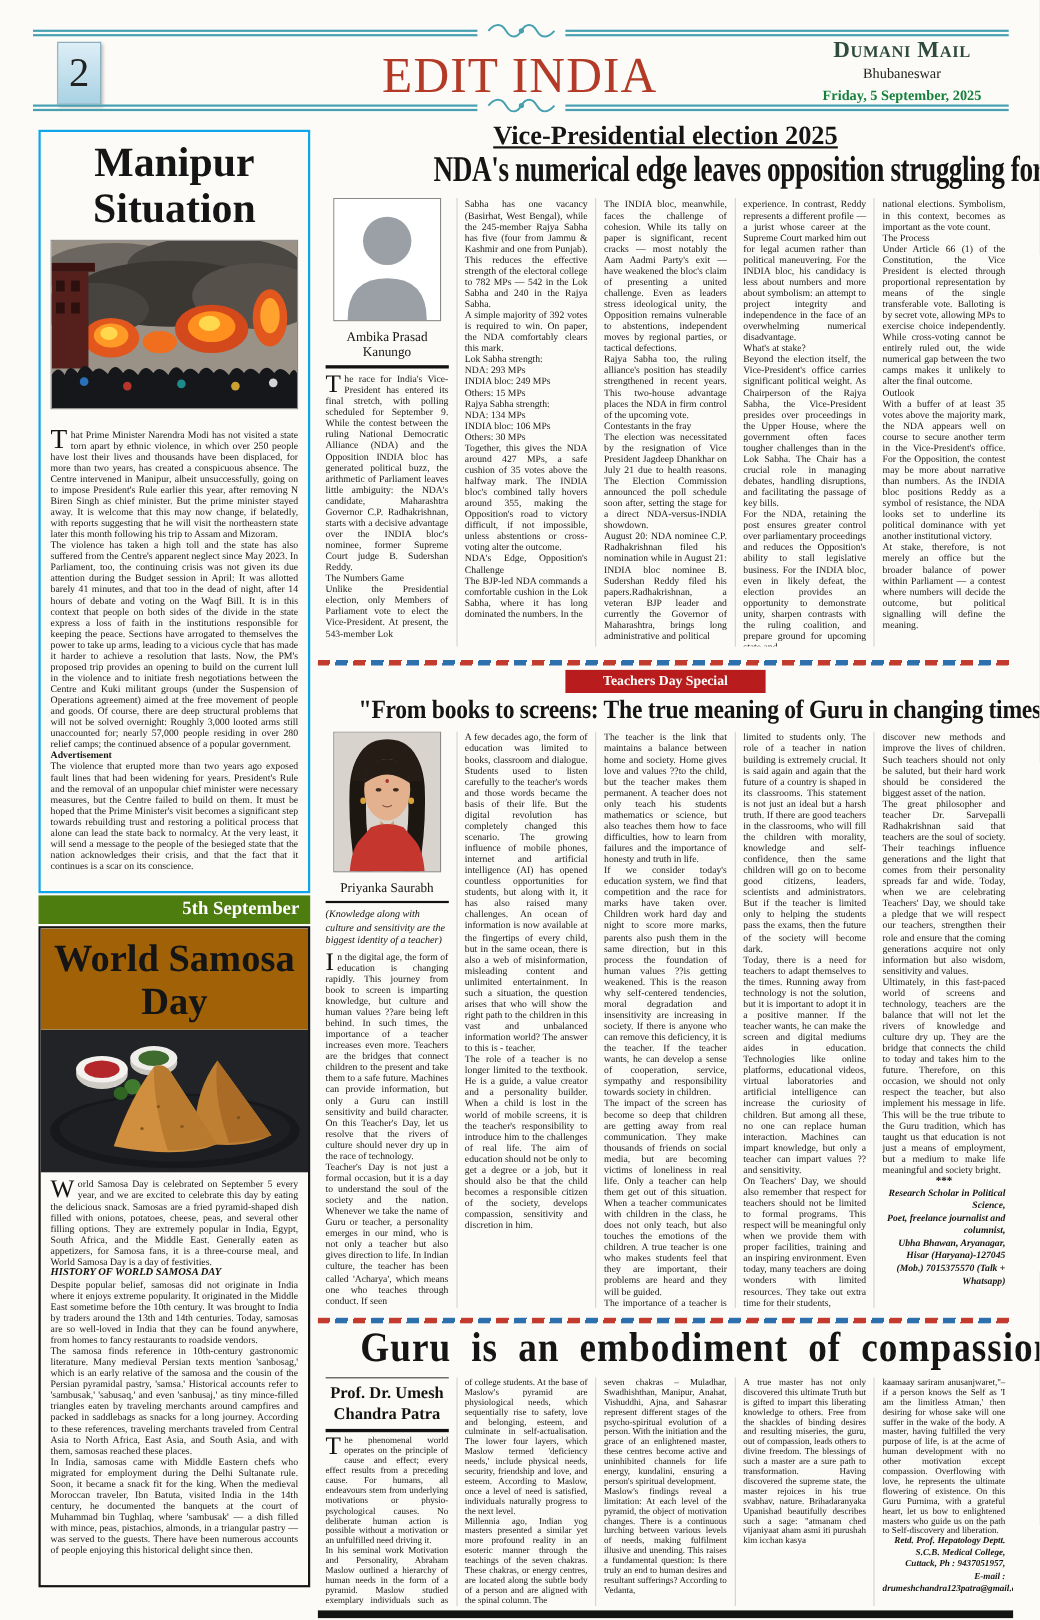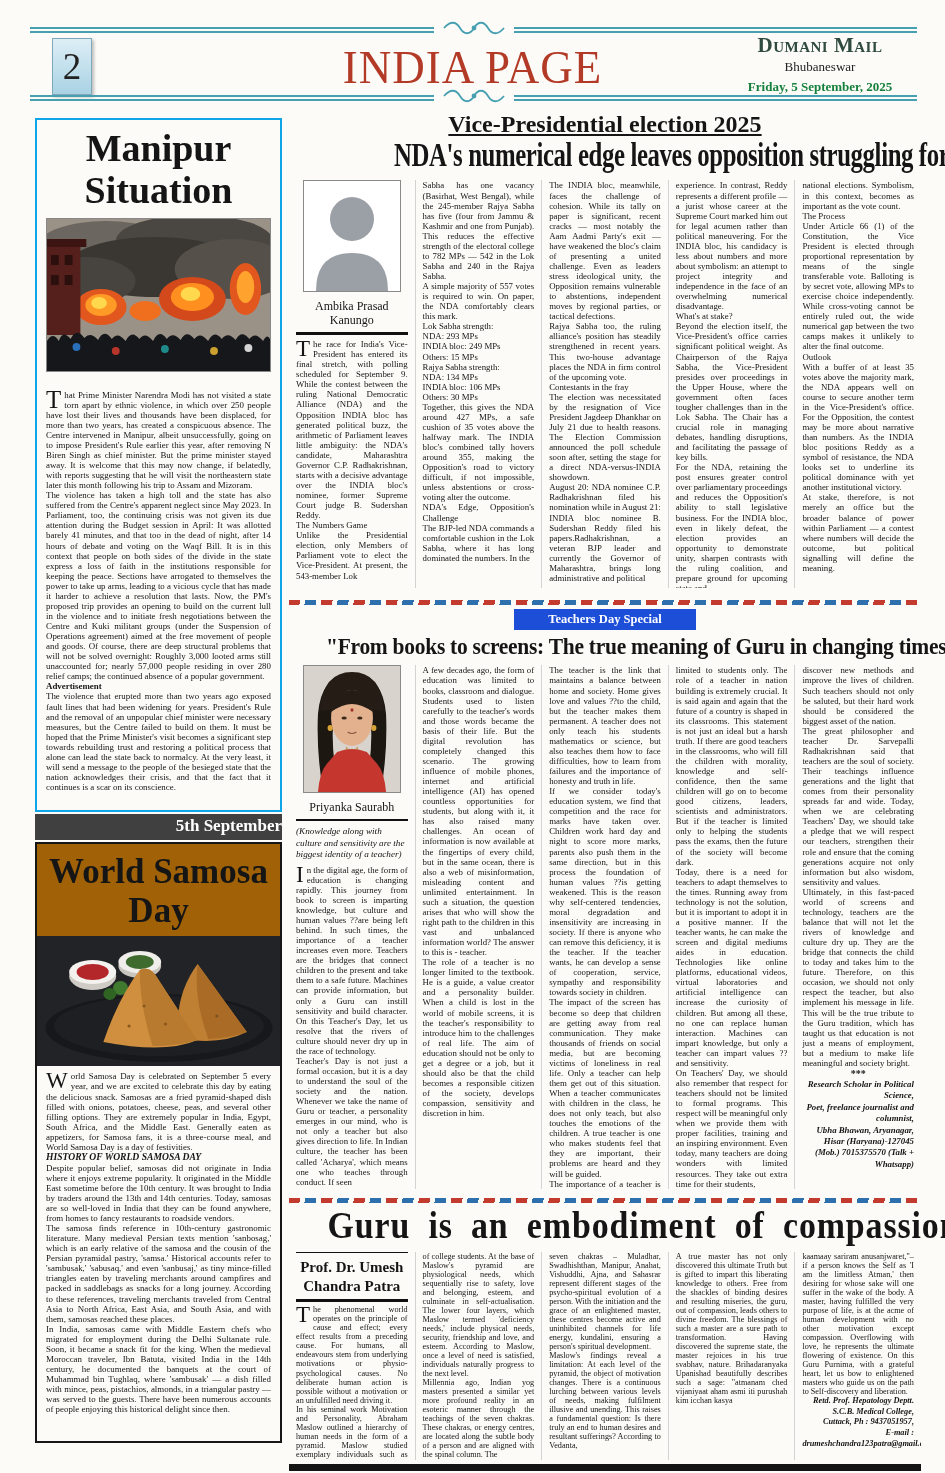--- a/index.html
+++ b/index.html
@@ -30,22 +30,22 @@
   .dc > p:first-child::first-letter { float:left; font-size:23px; line-height:18px; padding:1px 3px 0 0; }
   
   .manipur { position:absolute; left:35px; top:118px; width:247px; height:694px;
     border:2px solid #0ea5e9; padding:4px 9px; overflow:hidden; }
   .manipur h1 { font-size:38px; line-height:1.1; text-align:center; margin:4px 0 6px; font-weight:bold; }
   .photo-frame { width:100%; border:1px solid #888; line-height:0; }
   .mtext { margin-top:18px; font-size:8.9px; line-height:1.13; }
   .mtext .dc-big > p:first-child::first-letter { font-size:25px; }
   .adv-label { font-weight:bold; font-size:8.9px; }
   .sep5 { position:absolute; left:35px; top:814px; width:247px; height:26px;
-    background:#404040; color:#fff; font-weight:bold; font-size:17px;
-    text-align:right; padding:2px 0; }
+    background:#4d7c0f; color:#fff; font-weight:bold; font-size:17px;
+    text-align:right; padding:2px 10px; }
   .samosa { position:absolute; left:35px; top:842px; width:247px; height:601px;
     border:2px solid #161616; overflow:hidden; }
   .sam-head { background:#a16207; padding:8px 0 6px; text-align:center;
     font-size:35px; line-height:1.12; font-weight:bold; }
   .stext { padding:5px 9px 0; font-size:8.9px; line-height:1.13; }
   .hist-head { font-weight:bold; font-style:italic; font-size:9.6px; }
   
   .main-sec { position:absolute; left:289px; width:632px; }
   .center-wrap { text-align:center; overflow:visible; }
   .fit-line { display:inline-block; white-space:nowrap; transform-origin:center; }
@@ -60,21 +60,21 @@
   .vp-kicker { font-size:24px; font-weight:bold; text-align:center; line-height:1.05;text-decoration:underline; }
   .vp-head { font-size:33px; font-weight:bold; letter-spacing:-.5px; line-height:1.1; }
   .vp-cols { height:408px; margin-top:7px; }
   .author-card { text-align:center; margin-bottom:4px; }
   .avatar-box { width:98px; margin:0 auto; border:1px solid #8a8a8a; line-height:0; }
   .author-name { font-size:12px; font-weight:normal; line-height:1.15; margin-top:8px; }
   .thick-rule { border-top:3px solid #111; margin-top:4px; }
   .thin-rule { border-top:1px solid #111; margin-bottom:3px; }
   
   .tbanner-row { position:absolute; left:289px; width:632px; top:609px; text-align:center; }
-  .tbanner { display:inline-block; background:#1d4ed8; color:#fff; font-weight:bold;
+  .tbanner { display:inline-block; background:#b91c1c; color:#fff; font-weight:bold;
     font-size:12.5px; padding:3px 34px; }
   .teachers { top:633px; }
   .t-head { font-size:24px; font-weight:bold; letter-spacing:-.3px; line-height:1.1; }
   .t-cols { height:524px; margin-top:6px; }
   .pcard-rule { border-top:2px solid #111; margin-top:4px; }
   .author-note { font-style:italic; font-size:9.2px; line-height:1.25; margin:5px 0 4px; }
   .stars { text-align:center; font-weight:bold; font-size:10px; }
   .signoff-i div { font-style:italic; font-weight:bold; text-align:right; font-size:8.8px; line-height:1.3; }
   
   .guru { top:1206px; }
@@ -93,21 +93,21 @@
   <div>
     <div class="deco-rule top">
       <span class="ornament">
         <svg width="64" height="16" viewBox="0 0 64 16">
             <path d="M2,8 C8,1 14,1 18,8 C22,15 28,15 32,8 C36,1 42,1 46,8 C50,15 56,15 62,8" fill="none" stroke="#47a0b2" stroke-width="1.8"></path>
             <circle cx="32" cy="8" r="2.4" fill="#47a0b2"></circle>
           </svg>
       </span>
     </div>
     <div class="pagenum">2</div>
-    <div class="edit-title">INDIA PAGE</div>
+    <div class="edit-title">EDIT INDIA</div>
     <div class="masthead">
       <div class="mast-name">Dumani Mail</div>
       <div class="mast-city">Bhubaneswar</div>
       <div class="mast-date">Friday, 5 September, 2025</div>
     </div>
     <div class="deco-rule bottom">
       <span class="ornament">
         <svg width="64" height="16" viewBox="0 0 64 16">
             <path d="M2,8 C8,1 14,1 18,8 C22,15 28,15 32,8 C36,1 42,1 46,8 C50,15 56,15 62,8" fill="none" stroke="#47a0b2" stroke-width="1.8"></path>
             <circle cx="32" cy="8" r="2.4" fill="#47a0b2"></circle>
@@ -223,21 +223,21 @@
         </div>
         <div class="ctext jtext dc">
             <p>The race for India's Vice-President has entered its final stretch, with polling scheduled for September 9. While the contest between the ruling National Democratic Alliance (NDA) and the Opposition INDIA bloc has generated political buzz, the arithmetic of Parliament leaves little ambiguity: the NDA's candidate, Maharashtra Governor C.P. Radhakrishnan, starts with a decisive advantage over the INDIA bloc's nominee, former Supreme Court judge B. Sudershan Reddy.</p>
             <p>The Numbers Game</p>
             <p>Unlike the Presidential election, only Members of Parliament vote to elect the Vice-President. At present, the 543-member Lok</p>
           </div>
       </div>
       <div class="col">
           <div class="ctext jtext">
             <p>Sabha has one vacancy (Basirhat, West Bengal), while the 245-member Rajya Sabha has five (four from Jammu &amp; Kashmir and one from Punjab). This reduces the effective strength of the electoral college to 782 MPs — 542 in the Lok Sabha and 240 in the Rajya Sabha.</p>
-            <p>A simple majority of 557 votes is required to win. On paper, the NDA comfortably clears this mark.</p>
+            <p>A simple majority of 392 votes is required to win. On paper, the NDA comfortably clears this mark.</p>
             <p>Lok Sabha strength:</p>
             <p>NDA: 293 MPs</p>
             <p>INDIA bloc: 249 MPs</p>
             <p>Others: 15 MPs</p>
             <p>Rajya Sabha strength:</p>
             <p>NDA: 134 MPs</p>
             <p>INDIA bloc: 106 MPs</p>
             <p>Others: 30 MPs</p>
             <p>Together, this gives the NDA around 427 MPs, a safe cushion of 35 votes above the halfway mark. The INDIA bloc's combined tally hovers around 355, making the Opposition's road to victory difficult, if not impossible, unless abstentions or cross-voting alter the outcome.</p>
             <p>NDA's Edge, Opposition's Challenge</p>

